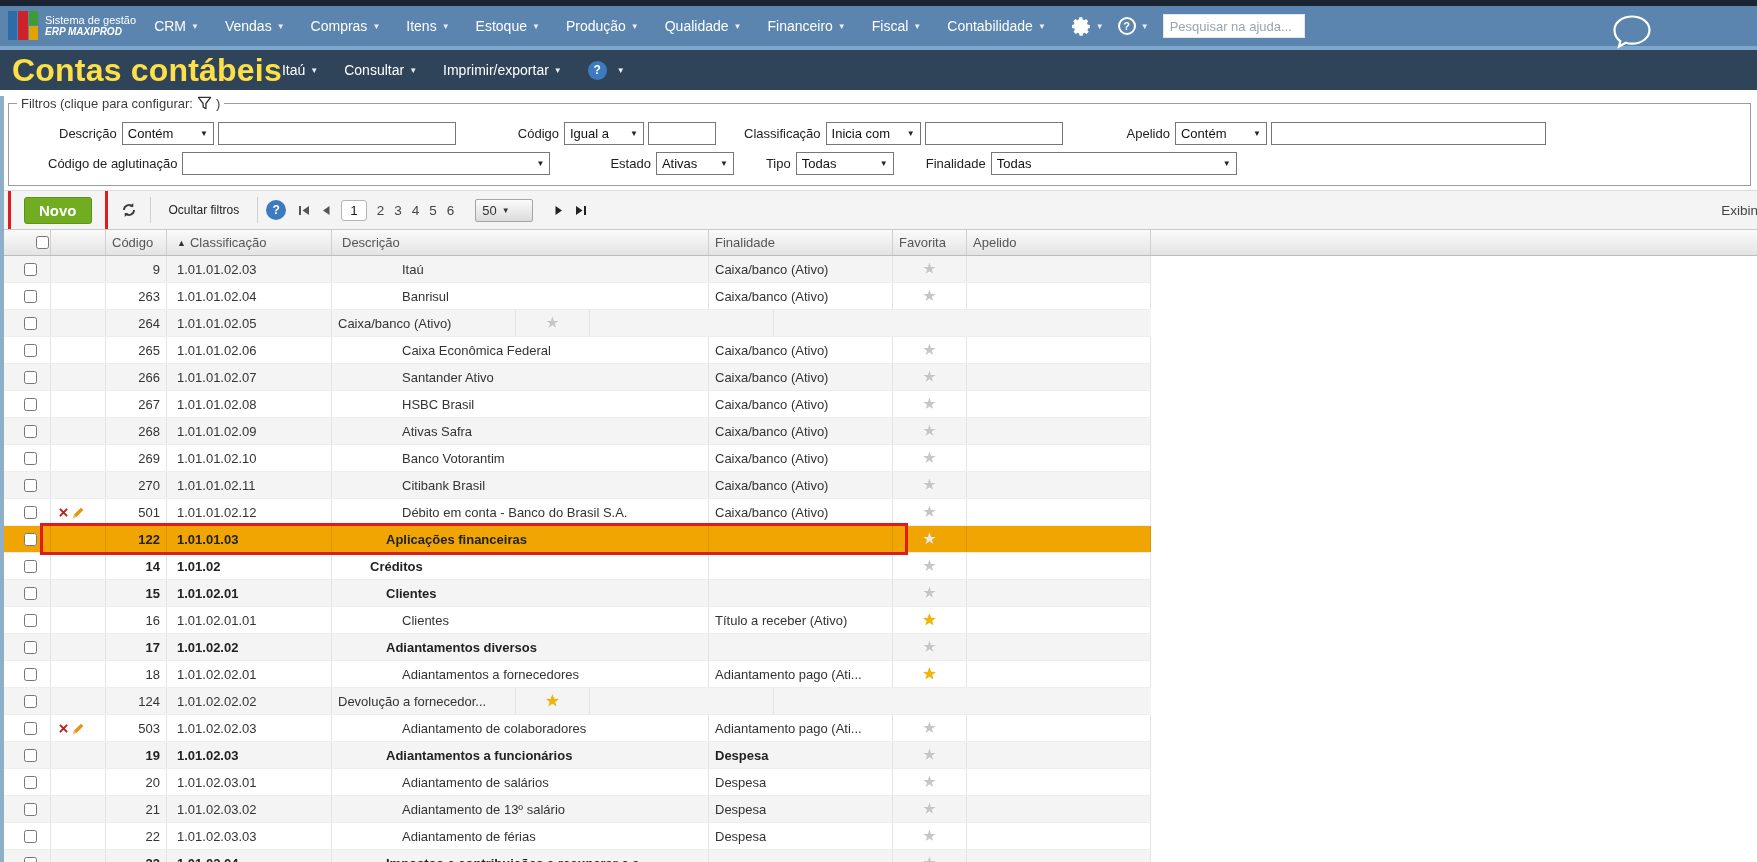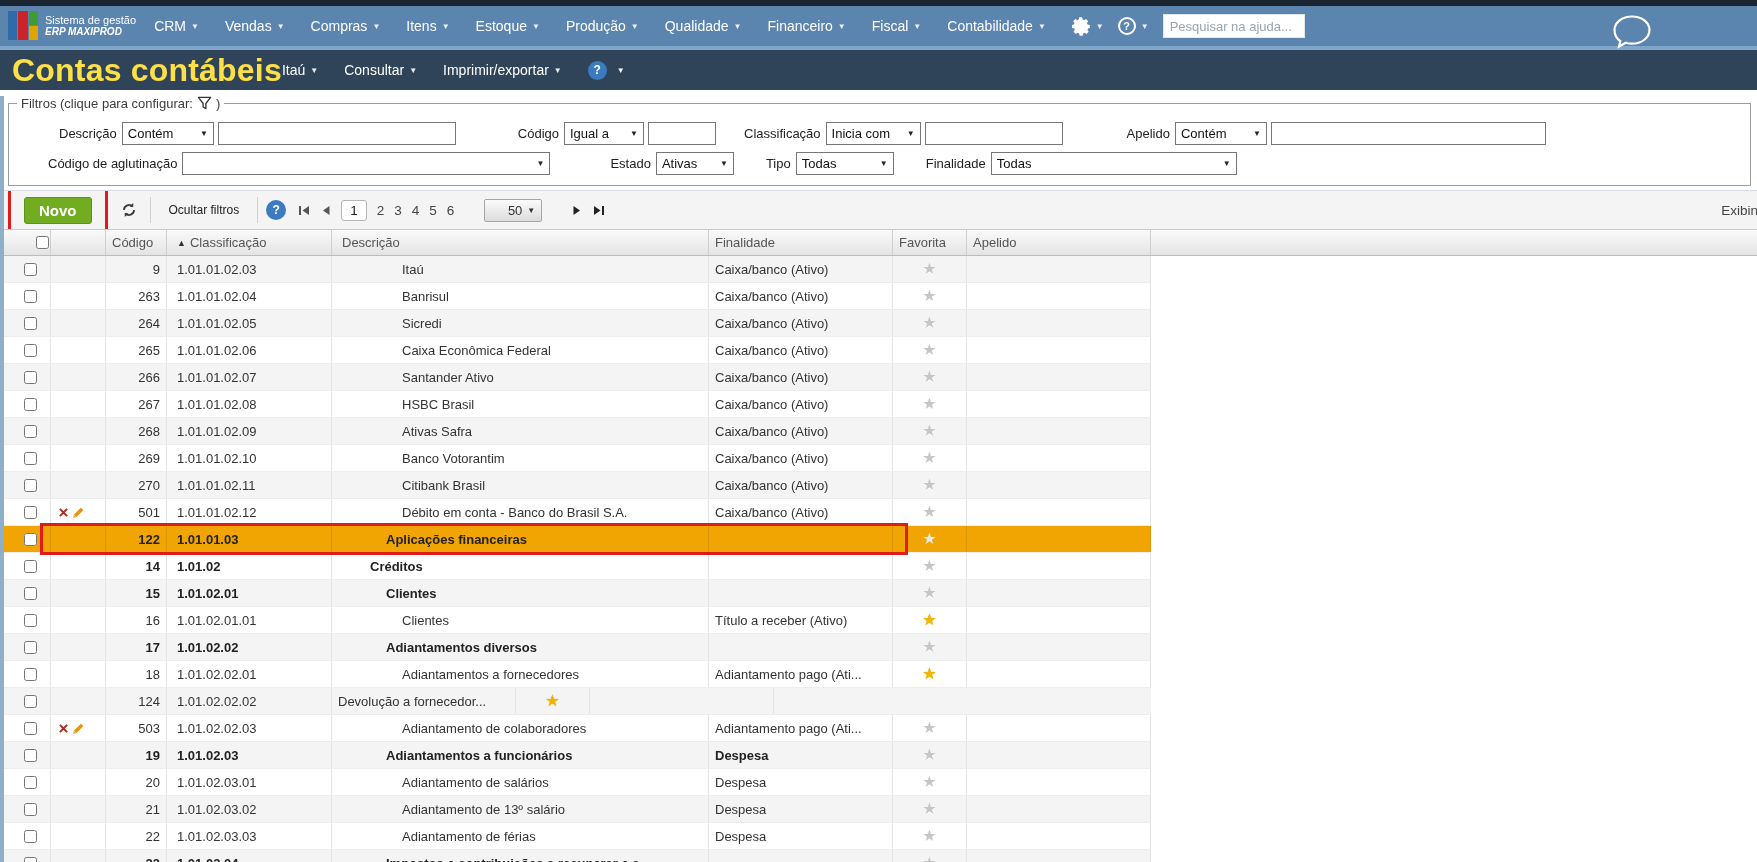--- a/index.html
+++ b/index.html
@@ -61,22 +61,22 @@
   .annot { border: 3px solid #e01b1b; padding: 13px; margin-right: 8px; }
   .btn-novo { background: #72ad21; border: 1px solid #5d9314; color: #fff; font-weight: bold;
     font-size: 15px; padding: 4px 14px; border-radius: 3px; cursor: pointer; }
   .tool-sep { width: 1px; height: 26px; background: #d0d0d0; margin: 0 8px; }
   .btn-flat { background: transparent; border: none; font-size: 12px; color: #222;
     padding: 5px 10px; cursor: pointer; font-family: inherit; }
   .pager { display: flex; align-items: center; gap: 10px; margin-left: 12px; }
   .pg-num { color: #444; cursor: pointer; font-size: 13.5px; }
   .pg-current { background: #fff; border: 1px solid #b5b5b5; border-radius: 3px; padding: 2px 8px; color: #222; }
   .size-sel { background: linear-gradient(#fbfbfb, #dcdcdc); border: 1px solid #a5a5a5;
-    width: 58px; height: 23px; display: flex; align-items: center; justify-content: flex-end;
-    padding: 0 6px; border-radius: 2px; color: #333; cursor: pointer; margin: 0 20px; }
+    width: 58px; height: 23px; display: flex; align-items: center; justify-content: flex-start;
+    padding: 0 6px; border-radius: 2px; color: #333; cursor: pointer; margin: 0 11px; }
   .showing { margin-left: auto; margin-right: -16px; white-space: nowrap; color: #444; font-size: 13.5px; }
 
   
   .grid { width: 100%; }
   .ghead { display: flex; height: 26px; background: linear-gradient(#fafafa, #e4e4e4);
     border-bottom: 1px solid #bcbcbc; color: #555; font-size: 13px; align-items: stretch; }
   .ghead .cell { display: flex; align-items: center; border-right: 1px solid #cfcfcf; padding: 0 6px; }
   .trow { display: flex; height: 27px; font-size: 13px; color: #333; align-items: stretch;
     width: 1147px; border-bottom: 1px solid #ededed; background: #fff; }
   .trow.zebra { background: #f4f4f4; }
@@ -380,21 +380,20 @@
   <div class="trow zebra">
     <div class="cell c-check">
             <input type="checkbox" style="">
           </div>
     <div class="cell c-icons">
       
       
     </div>
     <div class="cell c-code">264</div>
     <div class="cell c-class">1.01.01.02.05</div>
-    <div class="cell c-desc" style="padding-left: 70px;">Sicredi</div>
     <div class="cell c-fin">Caixa/banco (Ativo)</div>
     <div class="cell c-fav">
             <span class="star">★</span>
           </div>
     <div class="cell c-apelido"></div>
   </div>
 
   <div class="trow">
     <div class="cell c-check">
             <input type="checkbox" style="">

